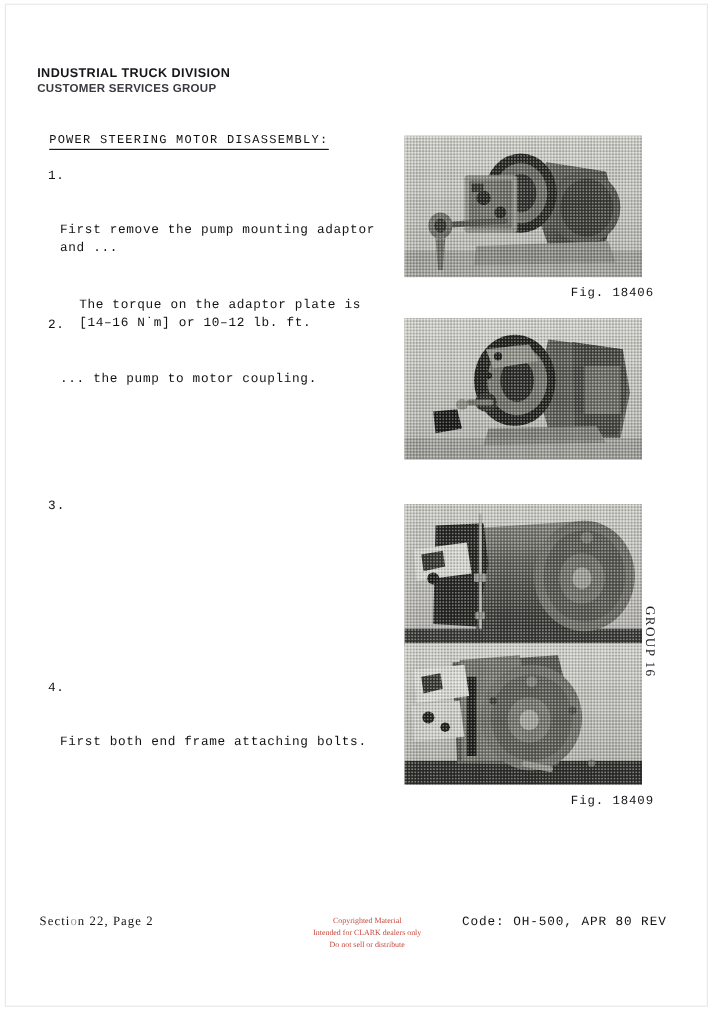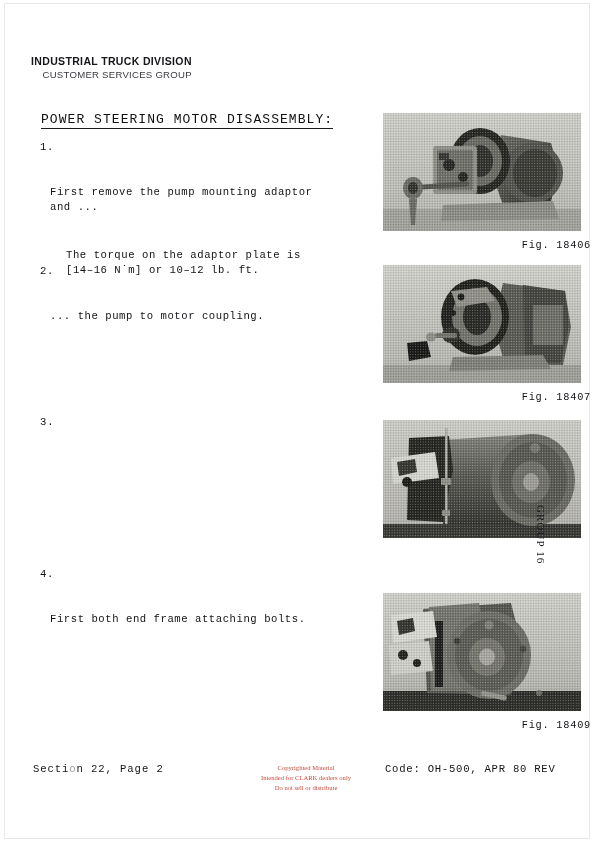--- a/index.html
+++ b/index.html
@@ -37,35 +37,34 @@
   }
   .header .line1 {
     font-family: "Liberation Sans", sans-serif;
     font-weight: bold;
     font-size: 10.5px;
     letter-spacing: 0.35px;
     color: #15151a;
   }
   .header .line2 {
     font-family: "Liberation Sans", sans-serif;
-    font-weight: normal;
+    font-weight: bold;
     font-size: 9.6px;
     letter-spacing: 0.25px;
     color: #3a3a40;
     margin-top: 2px;
-    text-align: right;
   }
 
   
   .section-title {
     position: absolute;
     left: 41px;
     top: 112px;
     font-family: "Liberation Mono", monospace;
-    font-size: 13px;
+    font-size: 10px;
     letter-spacing: 1.05px;
     color: #111114;
     border-bottom: 1px solid #1a1a1d;
     padding-bottom: 1px;
     white-space: nowrap;
   }
 
   
   .step {
     position: absolute;
@@ -91,26 +90,25 @@
   }
   #step-1 { left: 40px; top: 140px; letter-spacing: 0.55px; }
   #step-2 { left: 40px; top: 264px; letter-spacing: 0.55px; }
   #step-3 { left: 40px; top: 415px; letter-spacing: 0.95px; }
   #step-4 { left: 40px; top: 567px; letter-spacing: 0.55px; }
 
   
   .figure {
     position: absolute;
     width: 210px;
-    margin-left: 46px;
   }
   #figure-1 { left: 337px; top: 113px; }
   #figure-2 { left: 337px; top: 265px; }
   #figure-3 { left: 337px; top: 420px; }
-  #figure-4 { left: 337px; top: 593px; }
+  #figure-4 { left: 337px; top: 536px; }
 
   .photo {
     position: relative;
     width: 198px;
     height: 118px;
     overflow: hidden;
     background: #b9b9b4;
     filter: contrast(1.05);
   }
   
@@ -152,21 +150,21 @@
     writing-mode: vertical-rl;
     text-orientation: mixed;
     white-space: nowrap;
   }
 
   
   .footer-left {
     position: absolute;
     left: 33px;
     top: 763px;
-    font-family: Liberation Mono, monospace;
+    font-family: Liberation Serif, serif;
     font-size: 10.6px;
     letter-spacing: 0.9px;
     color: #15151a;
     white-space: pre;
     text-align: right;
   }
   .footer-left .faded { color: #9a9aa0; }
 
   .watermark {
     position: absolute;
@@ -294,21 +292,20 @@
         <circle cx="70" cy="48" r="3" fill="#222220"></circle>
 
         <ellipse cx="68" cy="70" rx="9" ry="8" fill="#33332f"></ellipse>
         <rect x="52" y="68" width="22" height="5" rx="2" fill="#73736c"></rect>
         <ellipse cx="48" cy="72" rx="5" ry="4.5" fill="#8b8b84"></ellipse>
 
         <path d="M24 78 L44 76 L48 92 L26 96 Z" fill="#1f1f1d"></path>
         <path d="M70 92 L160 90 L168 104 L66 106 Z" fill="#7e7e79"></path>
       </svg>
     </div>
-    <div class="fig-caption">Fig. 18407</div>
   </div>
 
   <div class="figure" id="figure-3">
     <div class="photo">
       <svg viewBox="0 0 198 118" preserveAspectRatio="none" aria-hidden="true">
         <defs>
           <linearGradient id="bg3" x1="0" y1="0" x2="0" y2="1">
             <stop offset="0%" stop-color="#c6c6c1"></stop>
             <stop offset="100%" stop-color="#abaaa6"></stop>
           </linearGradient>

